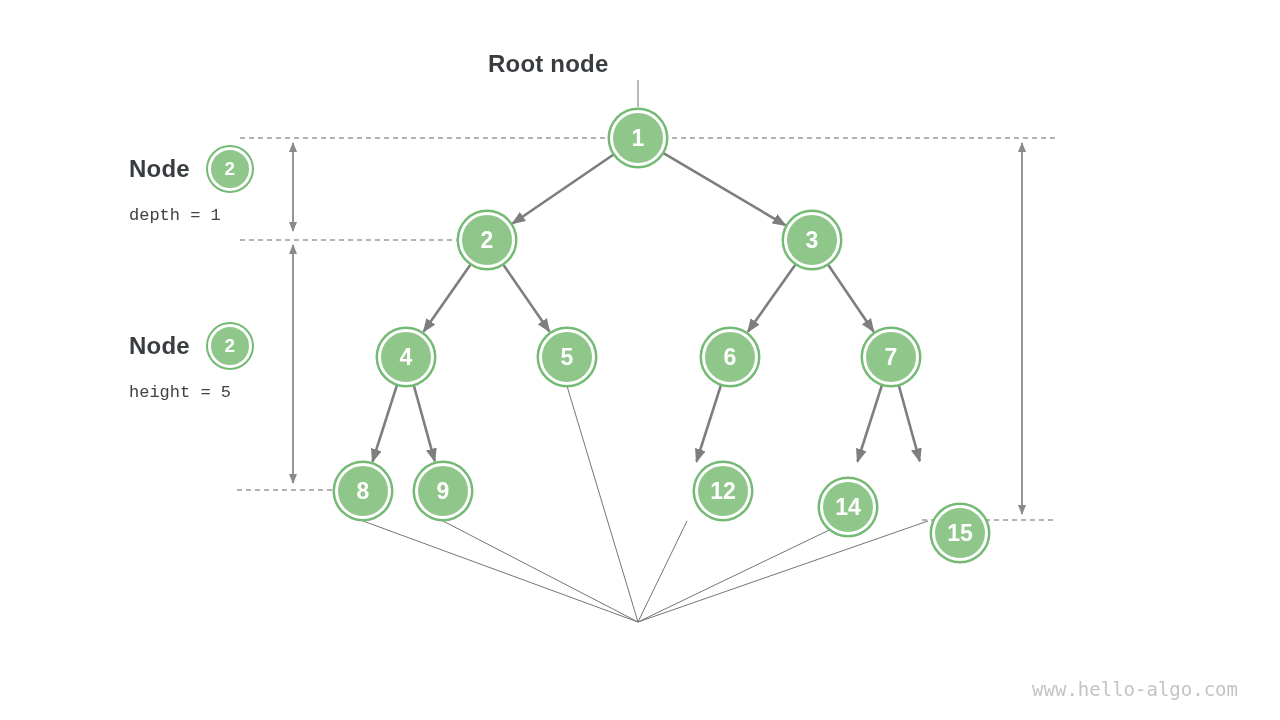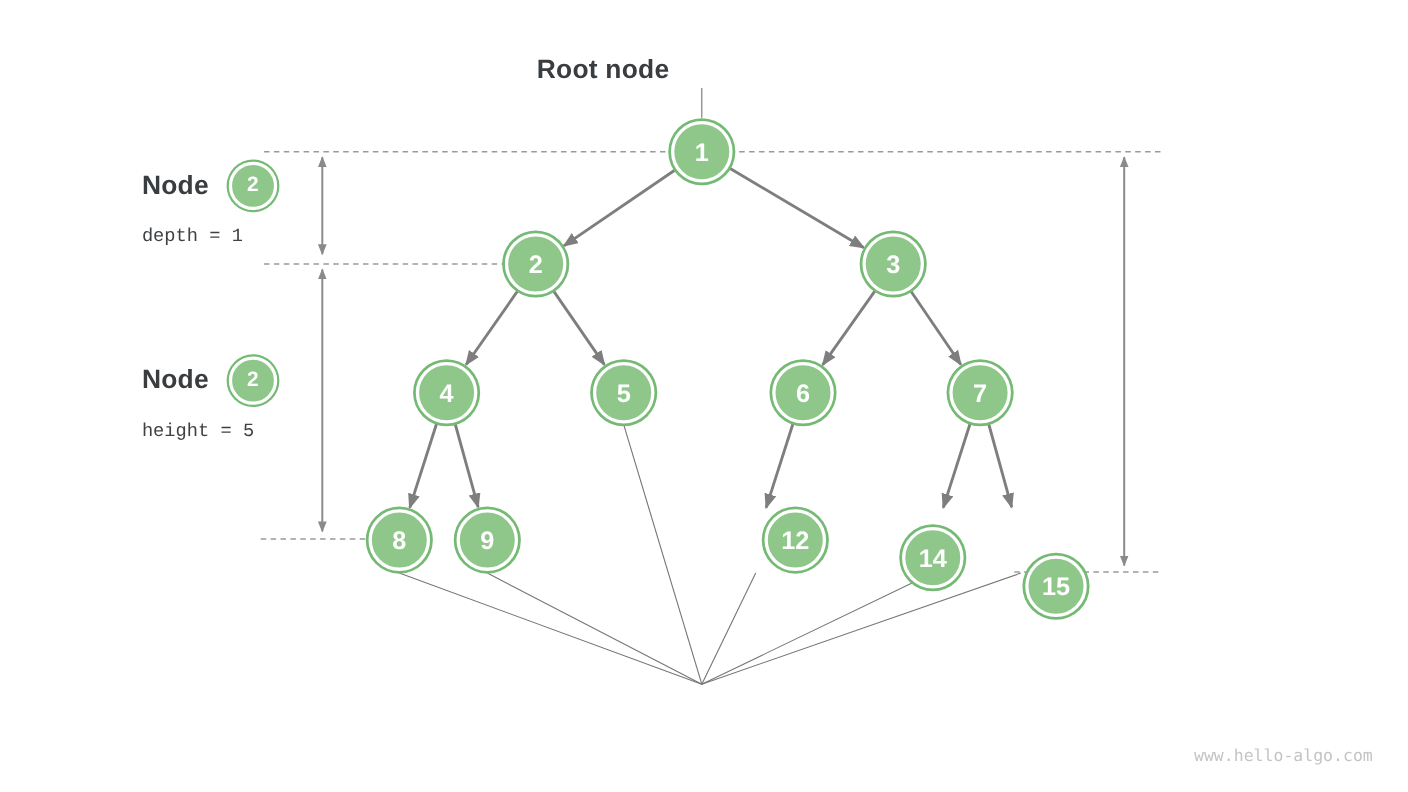--- a/index.html
+++ b/index.html
@@ -56,23 +56,23 @@
     font-family: Liberation Mono, monospace;
     font-size: 17px; color: var(--mono_text);
     white-space: pre;
   }
   .big-label {
     position: absolute; width: 300px; 
     font-weight: bold; font-size: 24px; color: var(--label_text);
     letter-spacing: 0.2px;
   }
   .watermark {
-    position: absolute; right: 32px; top: 678px;
+    position: absolute; right: 42px; top: 678px;
     font-family: "DejaVu Sans Mono", monospace;
-    font-size: 15px; color: var(--watermark); margin-left: 28px;
+    font-size: 19px; color: var(--watermark); margin-left: 28px;
   }
 </style>
 </head>
 <body>
 
 <div class="canvas">
 
   <svg class="layer" width="1280" height="720">
     <defs>
       <marker id="eArrow" markerUnits="userSpaceOnUse" markerWidth="15" markerHeight="12" refX="12.5" refY="5.5" orient="auto">

